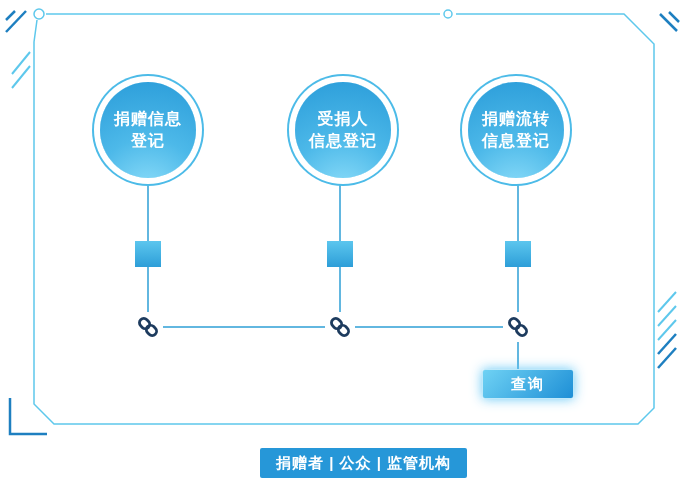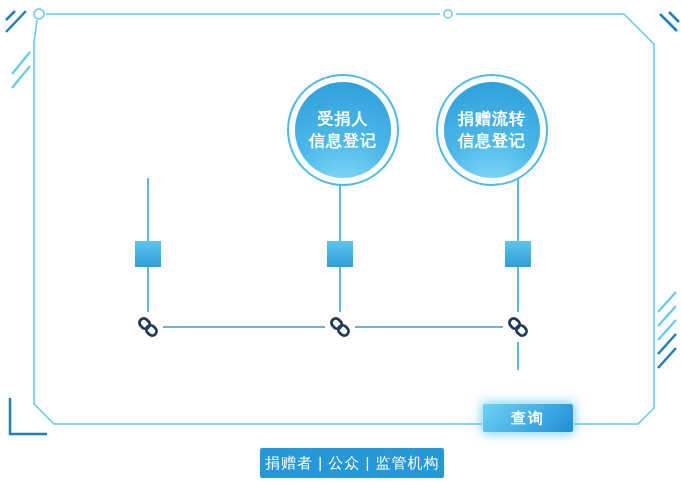--- a/index.html
+++ b/index.html
@@ -12,45 +12,45 @@
   .node{
     position:absolute;top:82px;width:96px;height:96px;border-radius:50%;
     background:radial-gradient(circle at 50% 115%, #8edefa 0%, #4db9e9 45%, #2a9cd9 100%);
     box-shadow:0 0 0 6px #ffffff, 0 0 0 8px #4cbbe8;
     display:flex;align-items:center;justify-content:center;text-align:center;
   }
   .node-label{
     color:#ffffff;font-size:16px;font-weight:bold;line-height:1.35;
     white-space:pre-line;letter-spacing:1px;
   }
-  .n1{left:100px}.n2{left:295px}.n3{left:444px}
+  .n1{left:100px}.n2{left:295px}.n3{left:468px}
   
   .block{
     position:absolute;top:241px;width:26px;height:26px;
     background:linear-gradient(180deg,#5cc6ee 0%,#2d9ed8 100%);
   }
   
   .chain{
     position:absolute;top:312px;width:30px;height:30px;background:#ffffff;
     display:flex;align-items:center;justify-content:center;
   }
   
   .query-btn{
     position:absolute;left:482px;top:369px;width:92px;height:30px;
     background:linear-gradient(135deg,#6fd2f4 0%,#1e8fd6 100%);
     border:1px solid #bfe9fa;border-radius:3px;
     color:#ffffff;font-size:15px;font-weight:bold;letter-spacing:2px;
     font-family:"Liberation Sans",sans-serif;
-    box-shadow:0 0 12px rgba(90,195,245,0.9);cursor:pointer;margin-top:34px;
+    box-shadow:0 0 12px rgba(90,195,245,0.9);cursor:pointer;
   }
   
   .banner{
     position:absolute;left:260px;top:448px;height:30px;line-height:30px;
-    padding:0 5px;background:#2697d8;border-radius:2px;
-    color:#ffffff;font-size:15px;font-weight:normal;letter-spacing:1px;
+    padding:0 16px;background:#2697d8;border-radius:2px;
+    color:#ffffff;font-size:15px;font-weight:bold;letter-spacing:1px;
   }
 </style>
 </head>
 <body>
 
 <div class="canvas">
 
   <svg class="frame" width="681" height="487" viewBox="0 0 681 487">
 
     <g stroke="#5ec8ec" stroke-width="1.5" fill="none">
@@ -82,20 +82,24 @@
 
     <g stroke="#2e9fd6" stroke-width="1.5" fill="none">
       <path d="M148 178 V 327"></path>
       <path d="M340 178 V 327"></path>
       <path d="M518 178 V 327"></path>
       <path d="M148 327 H 518"></path>
       <path d="M518 336 V 370"></path>
     </g>
   </svg>
 
+  <div class="node n1">
+    <span class="node-label">捐赠信息
+登记</span>
+  </div>
   <div class="node n2">
     <span class="node-label">受捐人
 信息登记</span>
   </div>
   <div class="node n3">
     <span class="node-label">捐赠流转
 信息登记</span>
   </div>
 
   <div class="block" style="left:135px"></div>

